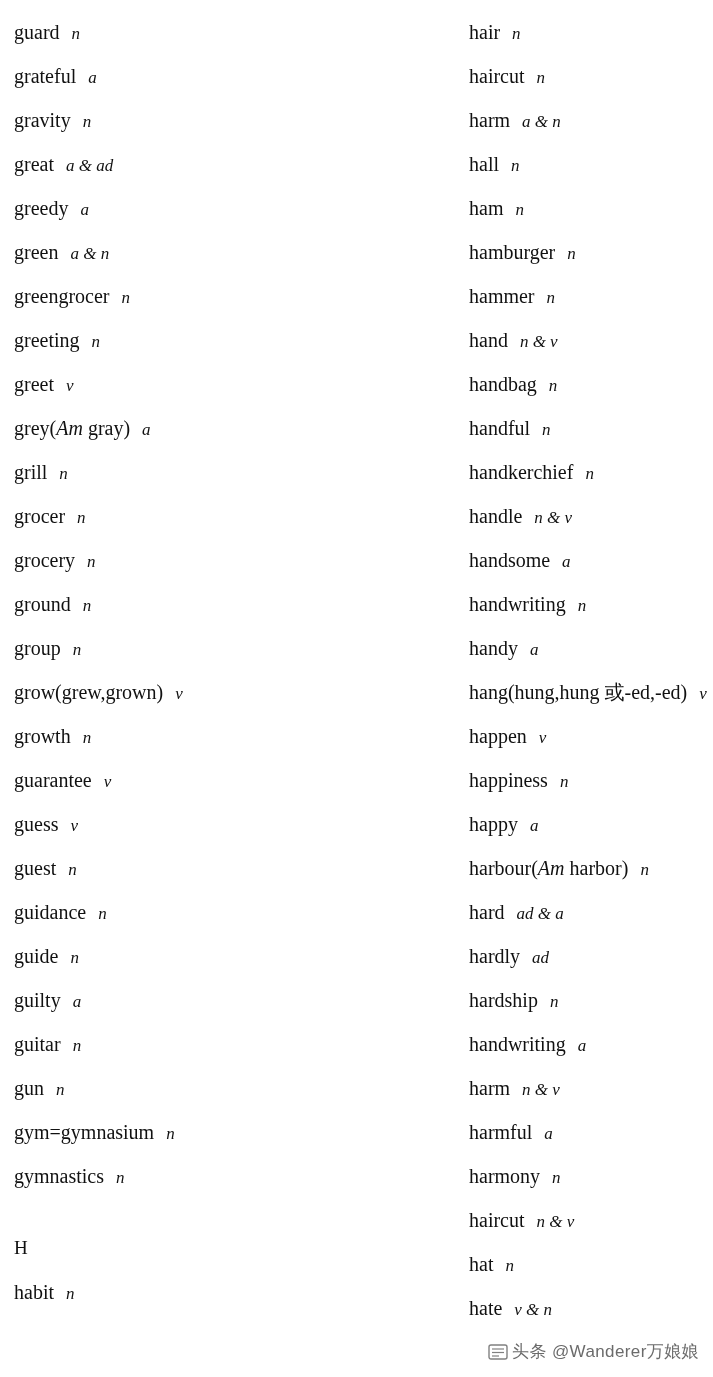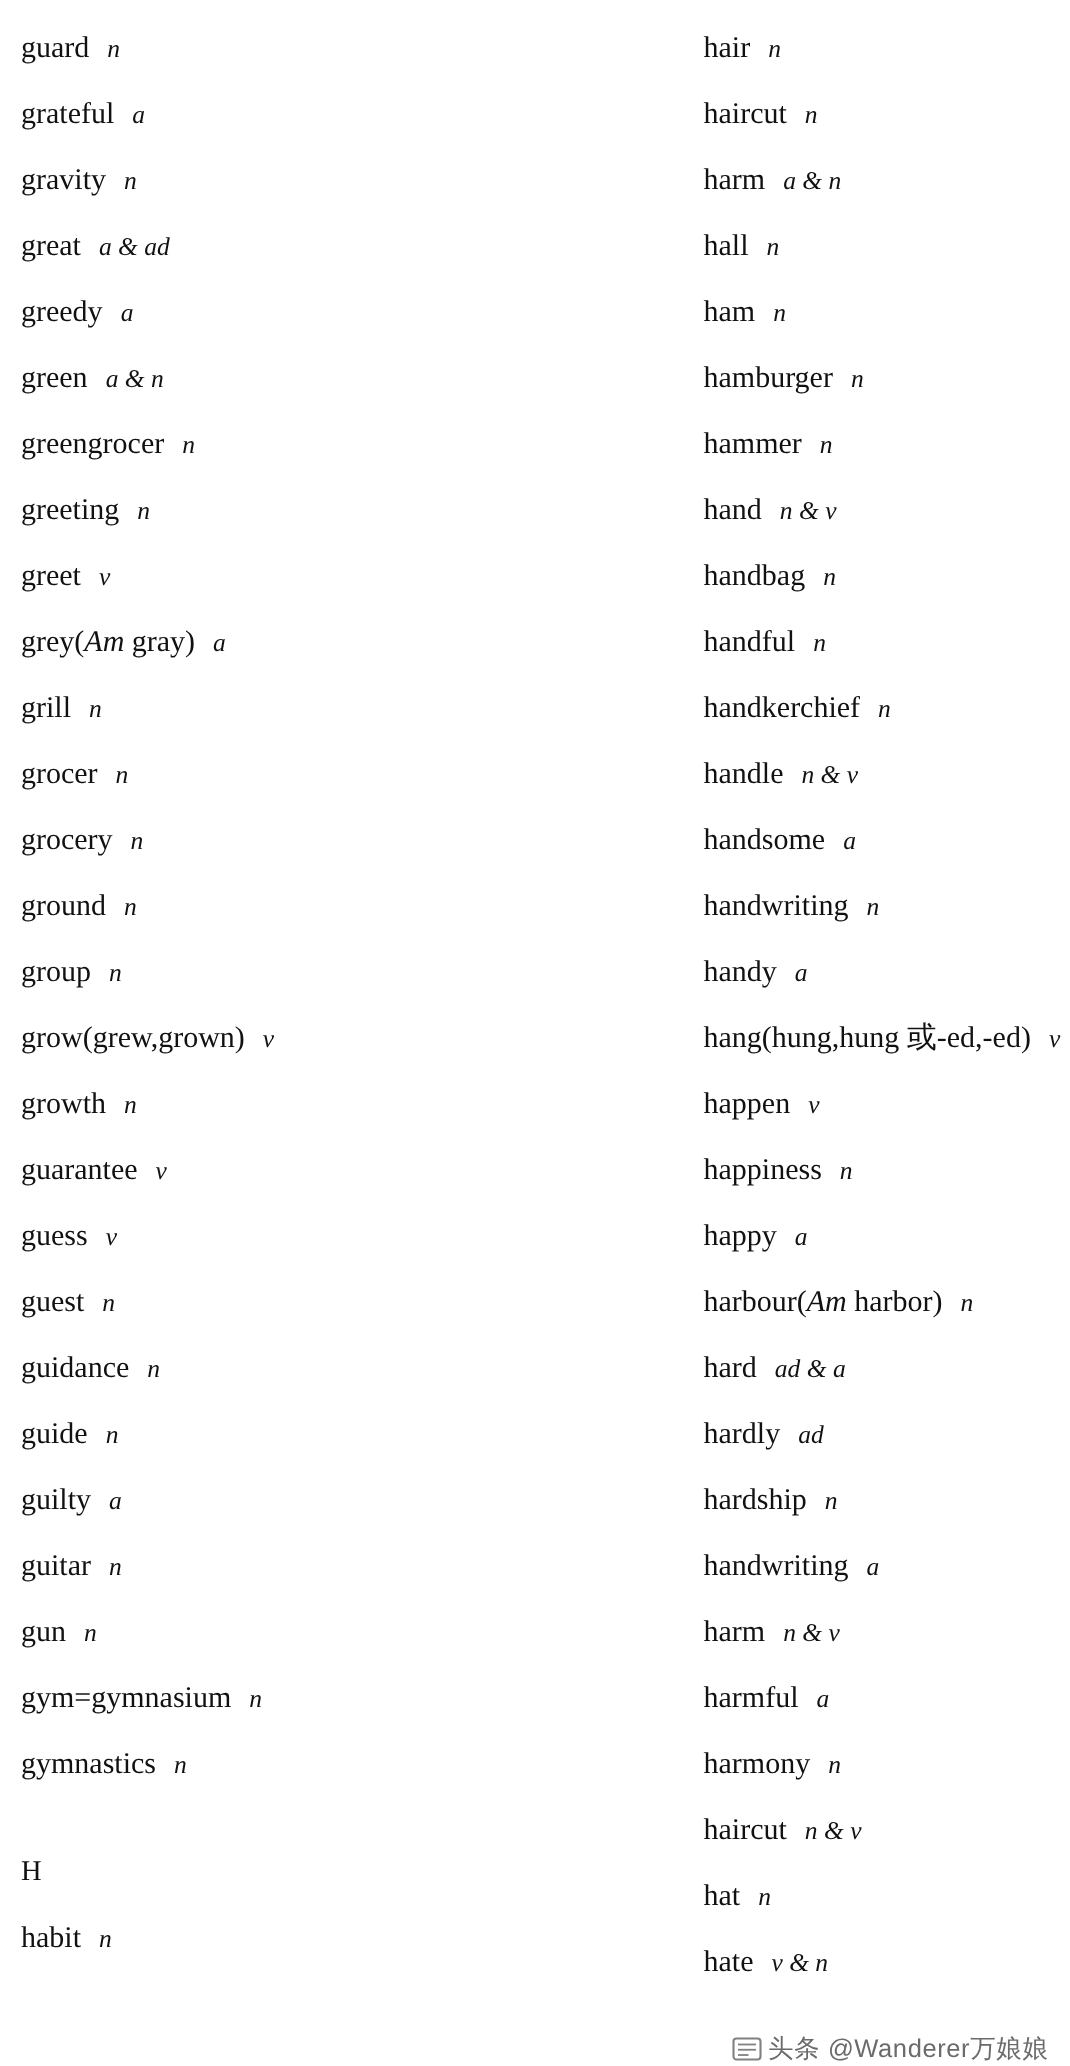--- a/index.html
+++ b/index.html
@@ -64,21 +64,21 @@
     height: 44px;
     line-height: 44px;
     font-size: 19px;
   }
   .spacer-gap {
     height: 28px;
   }
   .watermark {
     position: absolute;
     right: 14px;
-    bottom: 0;
+    bottom: 14px;
     font-family: "Liberation Sans", sans-serif;
     font-size: 17px;
     color: #6b6b6b;
     letter-spacing: 0.4px;
     display: flex;
     align-items: center;
     gap: 4px;
   }
   .watermark .wm-logo {
     display: inline-block;

